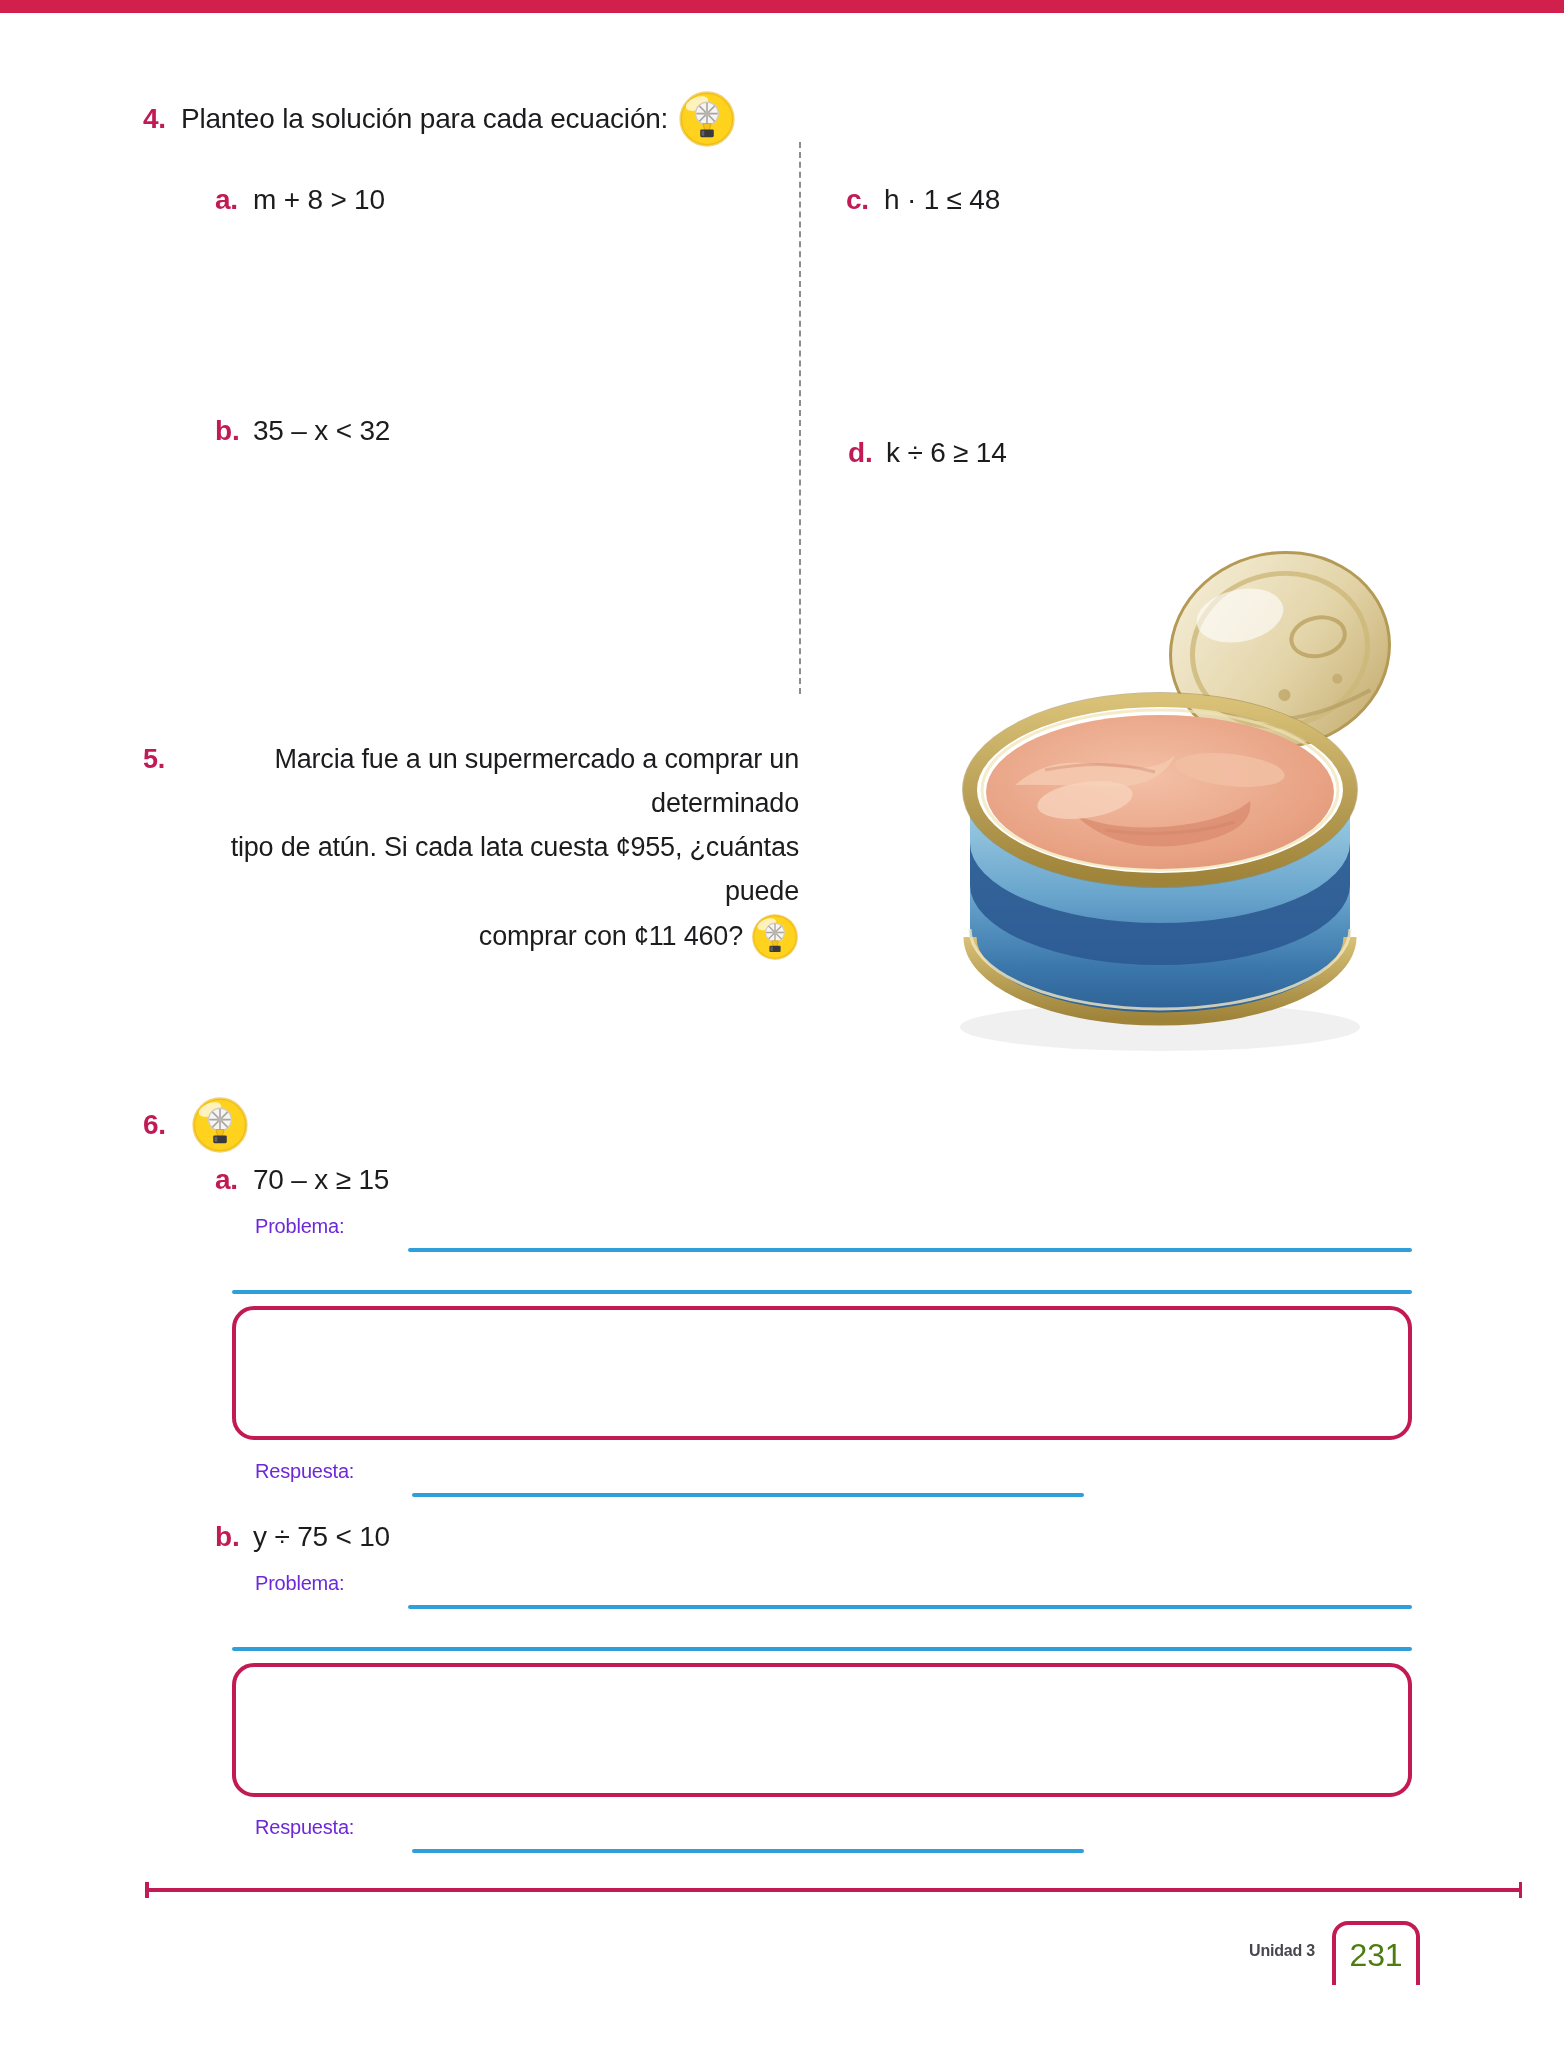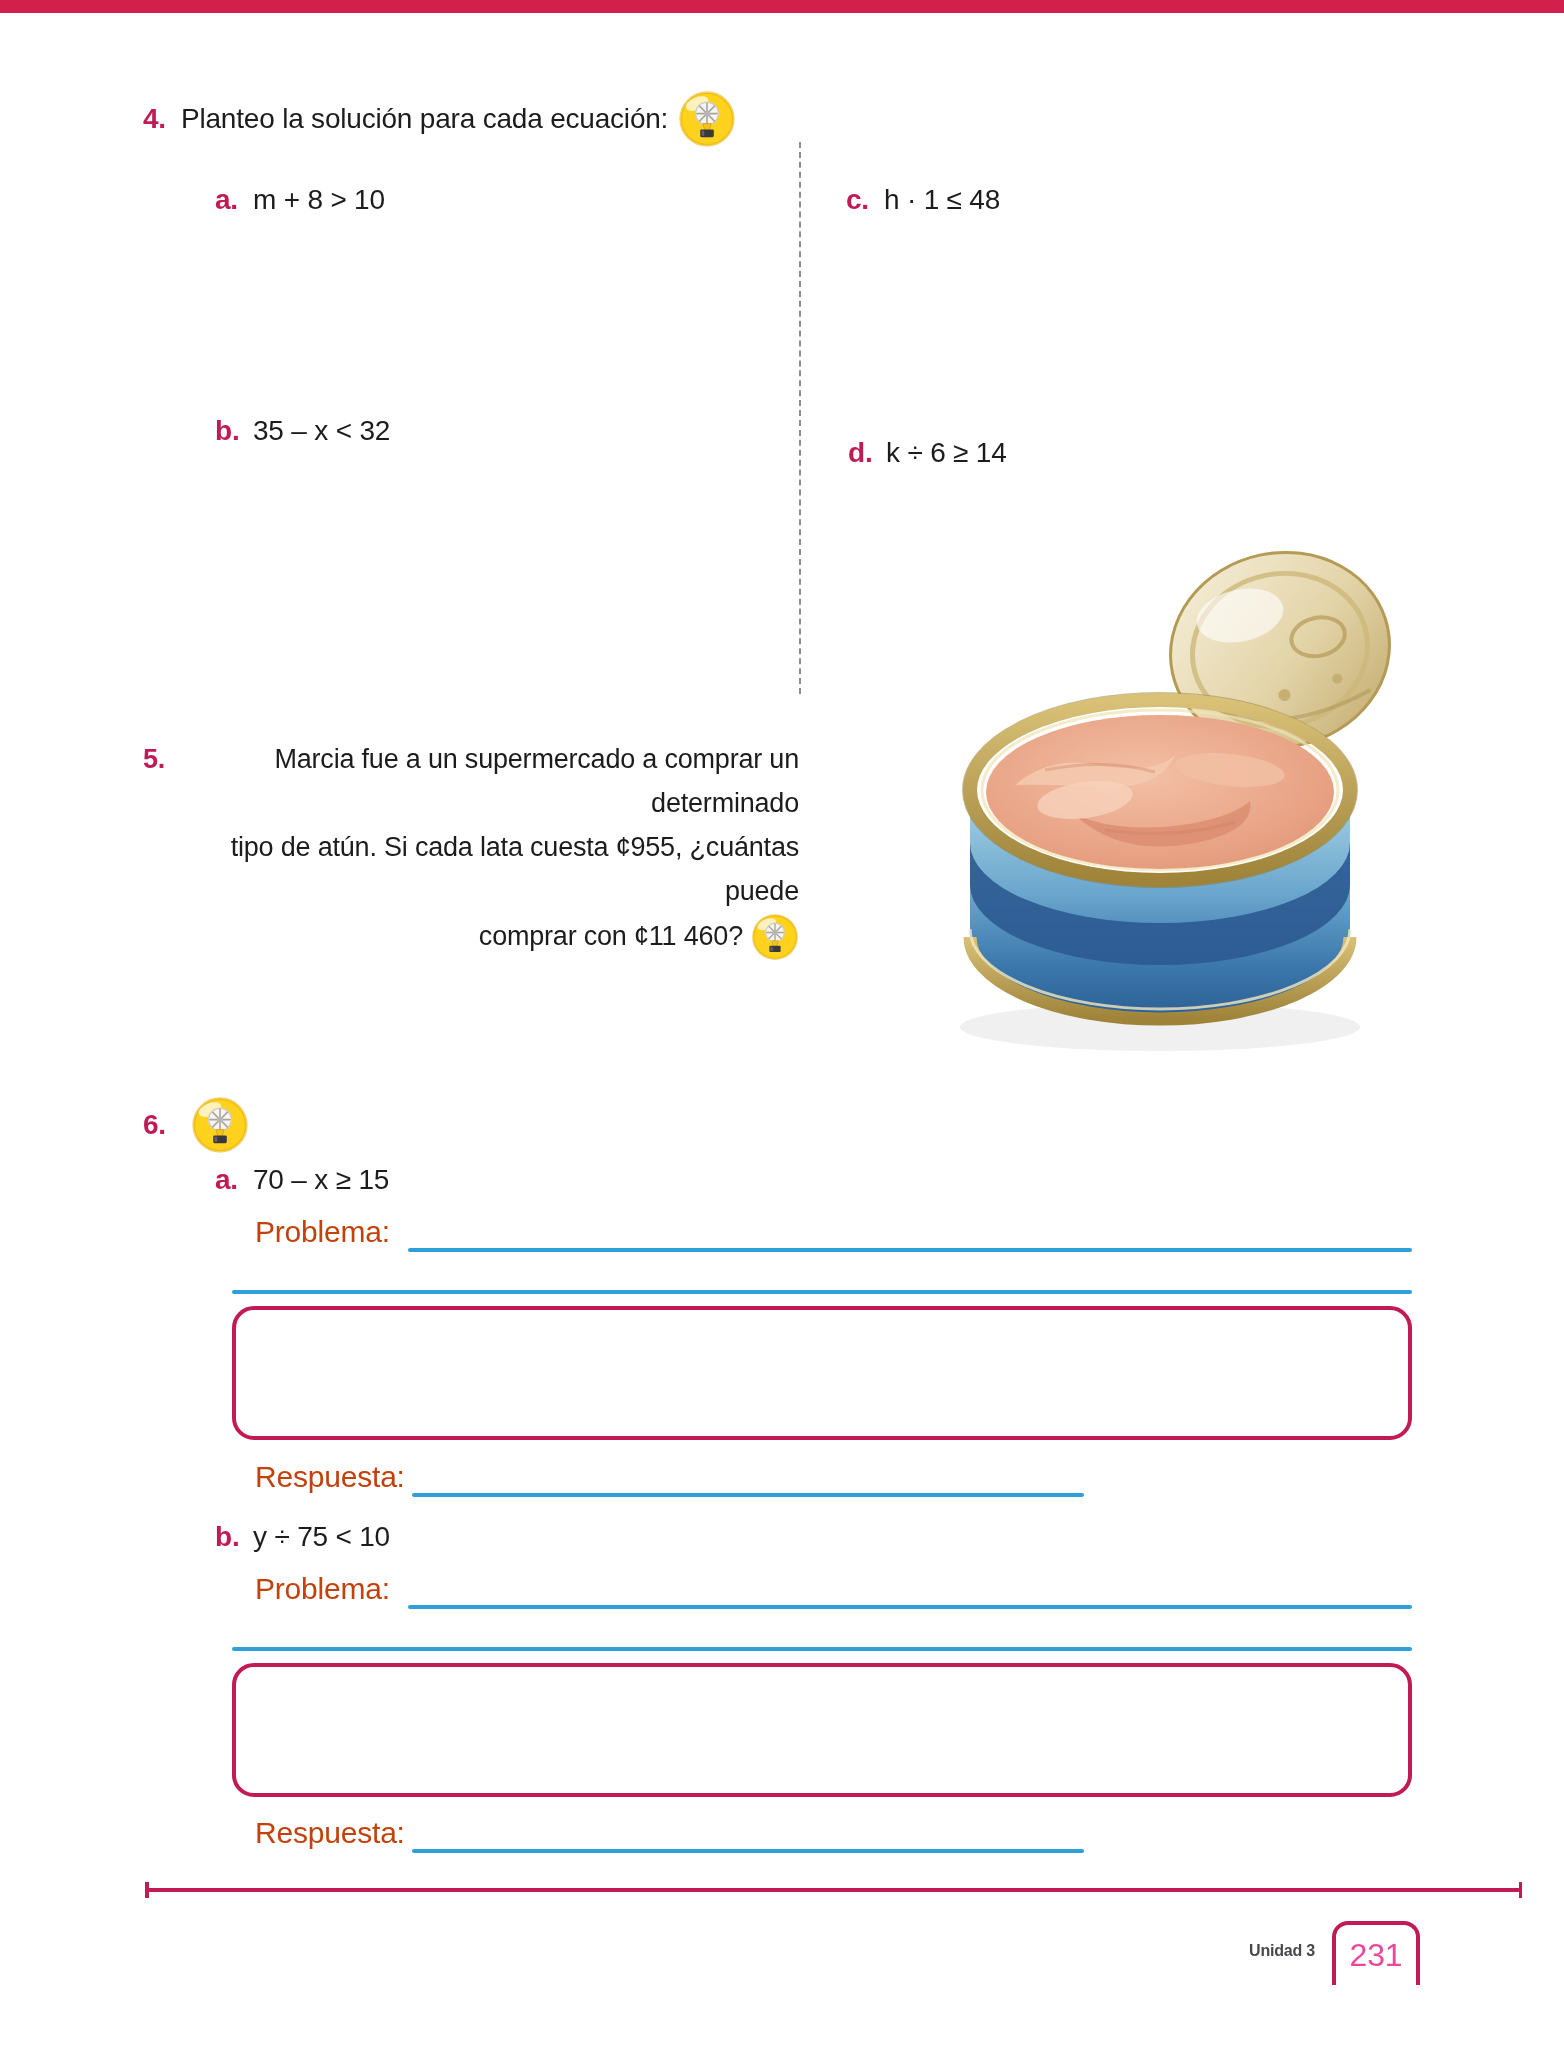--- a/index.html
+++ b/index.html
@@ -14,32 +14,32 @@
   .num{color:#c11a54;font-weight:bold;width:38px;flex:0 0 auto;}
   .ex-title{color:#1c1c1e;}
   .bulb{width:58px;height:58px;margin-left:10px;flex:0 0 auto;}
   .bulb-inline{width:48px;height:48px;vertical-align:-16px;margin-left:8px;}
   .row{position:absolute;display:flex;font-size:28px;line-height:34px;}
   .letter{color:#c11a54;font-weight:bold;width:38px;flex:0 0 auto;}
   .eq{color:#1c1c1e;}
   .para-wrap{position:absolute;display:flex;font-size:27px;line-height:44px;}
   .para{width:618px;text-align:right;white-space:pre-line;}
   .divider{position:absolute;width:0;border-left:2.5px dashed #8d8d8d;}
-  .field-label{position:absolute;font-size:30px;color:#c2410c;}
+  .field-label{position:absolute;font-size:20px;color:#6d28d9;}
   .blue-line{position:absolute;height:3.5px;background:#2e9fd8;border-radius:2px;}
   .answer-box{position:absolute;box-sizing:border-box;border:4px solid #c11a54;border-radius:22px;background:#ffffff;}
   .bottom-rule{position:absolute;height:3.5px;background:#c11a54;}
   .bottom-rule::before,.bottom-rule::after{
     content:"";position:absolute;top:-6px;width:3.5px;height:16px;background:#c11a54;}
   .bottom-rule::before{left:0;}
   .bottom-rule::after{right:0;}
   .unit-label{position:absolute;font-size:16px;font-weight:bold;color:#47474d;text-align:right;}
   .page-num-box{
     position:absolute;box-sizing:border-box;border:4px solid #c11a54;border-bottom:none;
-    border-radius:16px 16px 0 0;text-align:center;font-size:32px;color:#ec4899;
+    border-radius:16px 16px 0 0;text-align:center;font-size:32px;color:#4d7c0f;
     display:flex;align-items:center;justify-content:center;background:#fff;}
   svg.defs{position:absolute;width:0;height:0;}
 </style>
 </head>
 <body>
 
 <svg class="defs" aria-hidden="true">
   <symbol id="bulb" viewBox="0 0 64 64">
     <circle cx="32" cy="32" r="29" fill="#ffd21e"></circle>
     <circle cx="32" cy="32" r="29" fill="none" stroke="#e5ad00" stroke-width="3" opacity="0.55"></circle>

